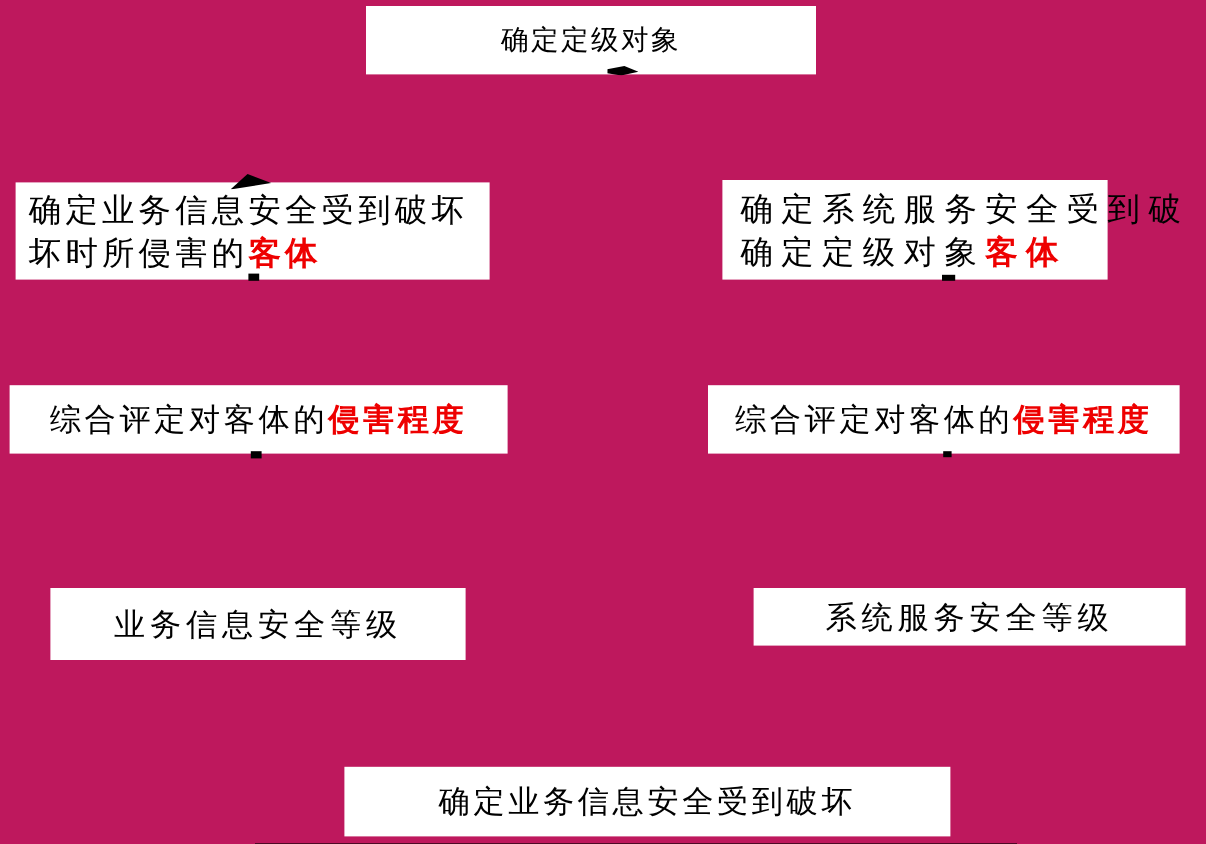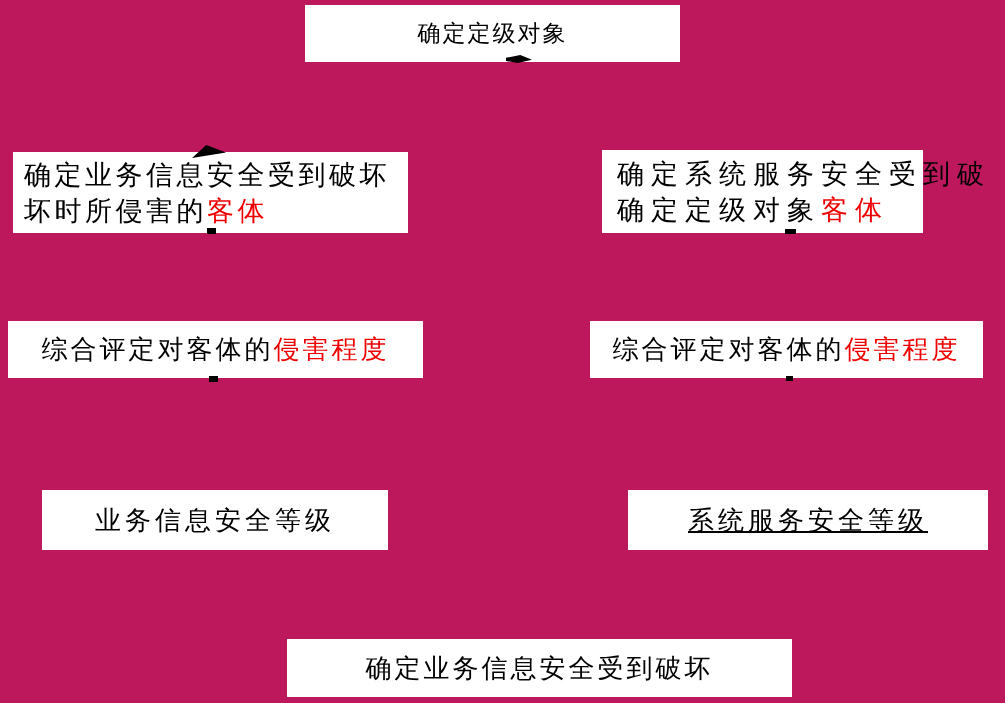--- a/index.html
+++ b/index.html
@@ -13,34 +13,34 @@
   .box{
     position:absolute;
     background:#ffffff;
     color:#000000;
     display:flex;
     align-items:center;
     justify-content:center;
     box-sizing:border-box;
     white-space:nowrap;
   }
-  .box .hl{color:#ee0000;font-weight:normal;}
+  .box .hl{color:#ee0000;font-weight:bold;}
   .twoline{
     flex-direction:column;
     align-items:flex-start;
     justify-content:center;
     line-height:36px;
   }
   #box-top   {left:305px;top:5px;  width:375px;height:57px;font-size:23px;letter-spacing:2px;}
   #box-left1 {left:13px; top:152px;width:395px;height:81px;font-size:27px;letter-spacing:3.5px;padding-left:11px;}
   #box-right1{left:602px;top:150px;width:321px;height:83px;font-size:27px;letter-spacing:7px;padding-left:15px;}
   #box-left2 {left:8px;  top:321px;width:415px;height:57px;font-size:26px;letter-spacing:3px;}
   #box-right2{left:590px;top:321px;width:393px;height:57px;font-size:26px;letter-spacing:3px;}
   #box-left3 {left:42px; top:490px;width:346px;height:60px;font-size:26px;letter-spacing:4px;text-align:right;}
-  #box-right3{left:628px;top:490px;width:360px;height:60px;font-size:26px;letter-spacing:4px;text-decoration:underline;}
+  #box-right3{left:628px;top:490px;width:360px;height:48px;font-size:26px;letter-spacing:4px;}
   #box-bottom{left:287px;top:639px;width:505px;height:58px;font-size:26px;letter-spacing:3px;}
   
   .frag{position:absolute;background:#000000;}
   #fragA{left:506px;top:55px; width:26px;height:8px;clip-path:polygon(0 35%,55% 0,100% 60%,45% 100%,0 75%);}
   #fragB{left:192px;top:145px;width:34px;height:13px;clip-path:polygon(42% 0,0 100%,100% 58%);}
   #fragC{left:207px;top:228px;width:9px; height:6px;}
   #fragD{left:209px;top:376px;width:9px; height:6px;}
   #fragE{left:785px;top:229px;width:11px;height:5px;}
   #fragF{left:786px;top:376px;width:7px; height:5px;}
 </style>

